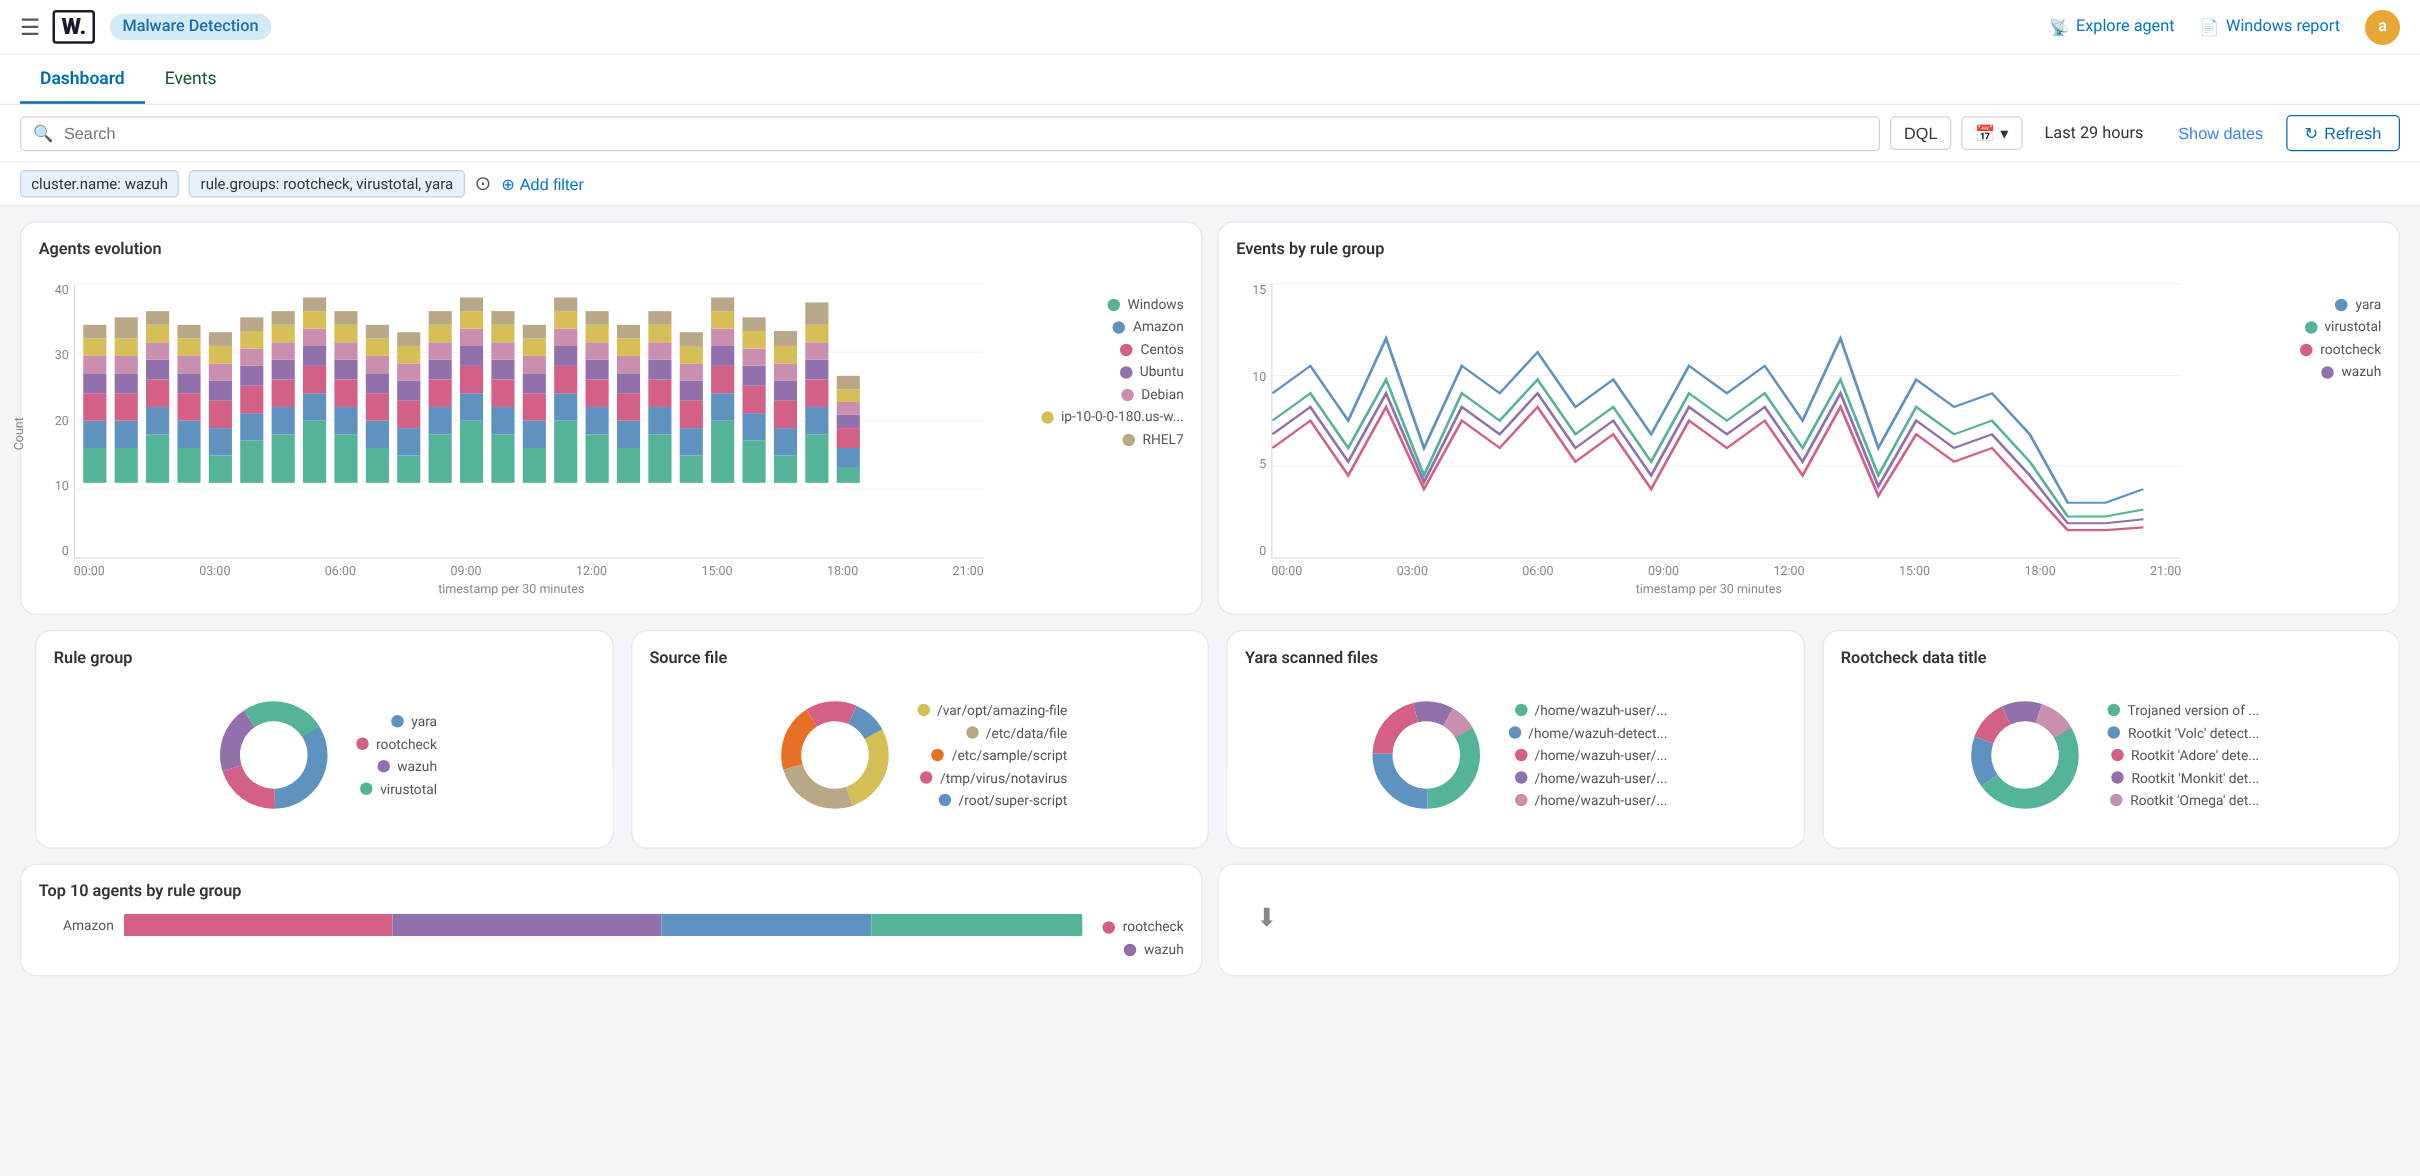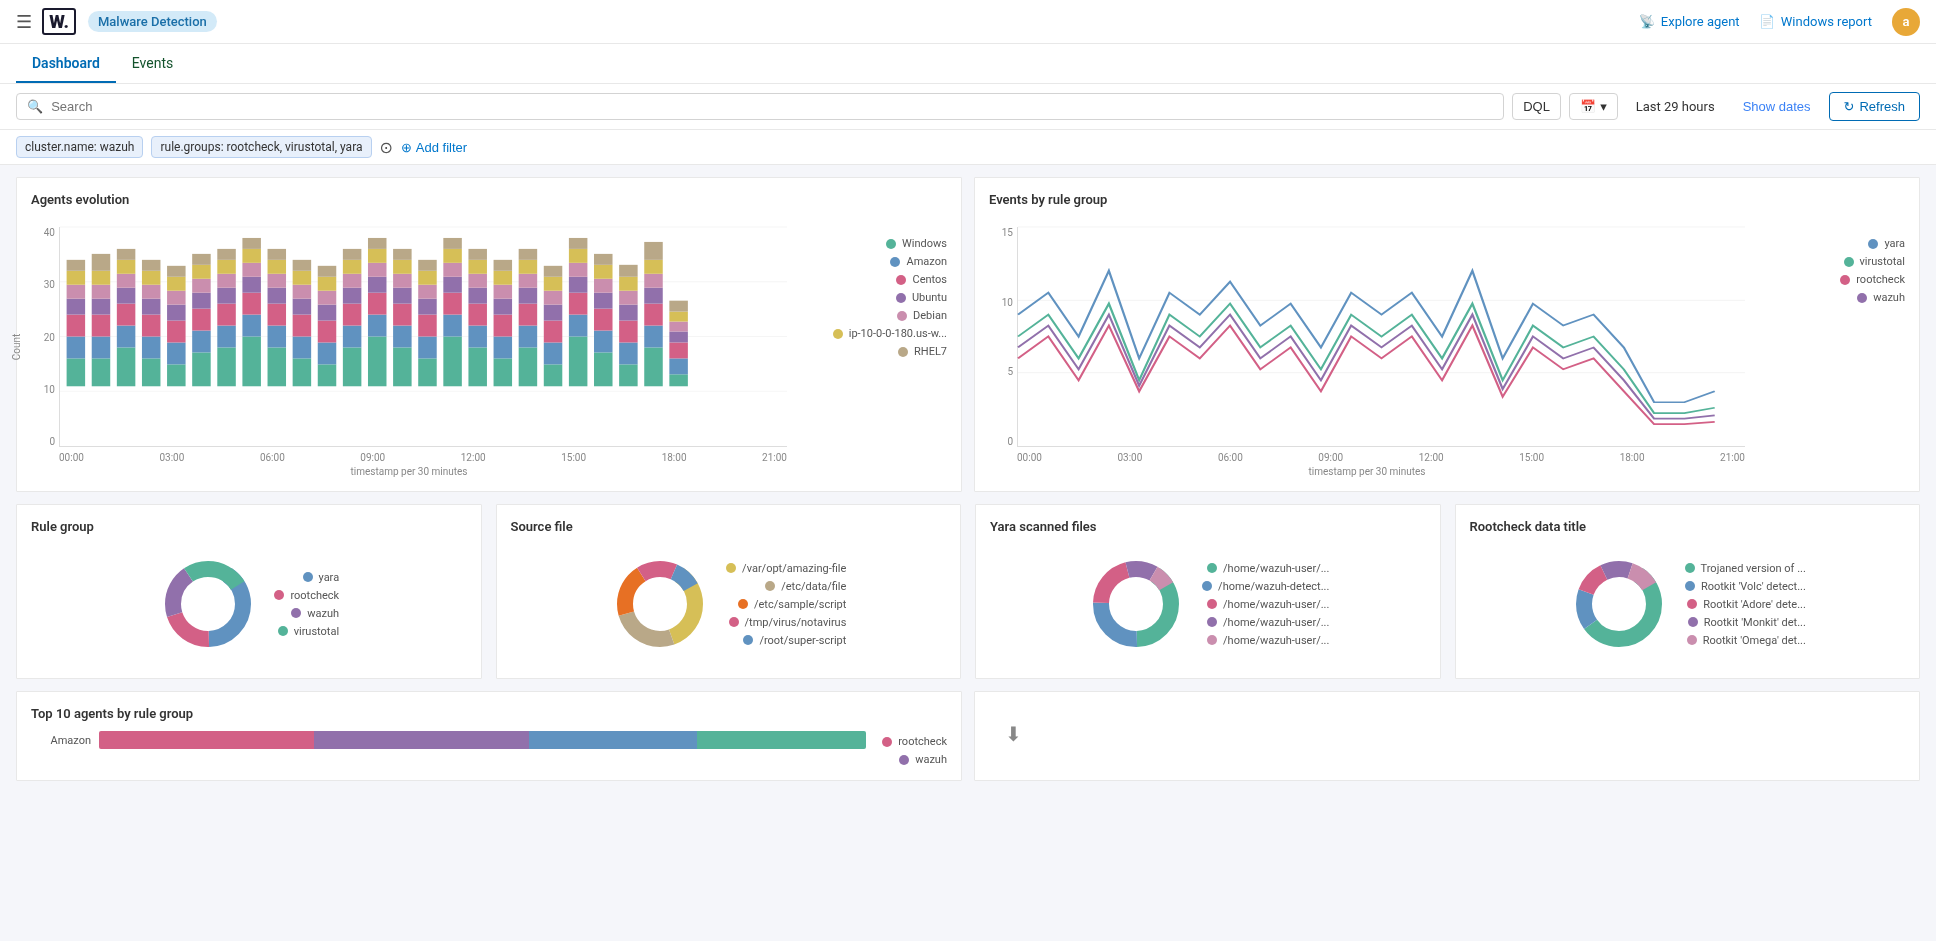--- a/index.html
+++ b/index.html
@@ -34,32 +34,32 @@
     .filters-row { display: flex; align-items: center; padding: 6px 16px; background: #fff; border-bottom: 1px solid #e8e8e8; gap: 8px; flex-wrap: wrap; }
     .filter-tag { display: flex; align-items: center; gap: 4px; padding: 3px 8px; background: #e8f0fb; border: 1px solid #b8d0f0; border-radius: 4px; font-size: 12px; color: #333; }
     .filter-actions { display: flex; align-items: center; gap: 8px; }
     .filter-icon-btn { background: none; border: none; cursor: pointer; color: #555; font-size: 16px; display: flex; align-items: center; }
     .add-filter-btn { display: flex; align-items: center; gap: 4px; background: none; border: none; cursor: pointer; color: #0077cc; font-size: 13px; }
     
     
     .content { padding: 12px 16px; display: flex; flex-direction: column; gap: 12px; }
     
     
-    .card { background: #fff; border: 1px solid #e8e8e8; border-radius: 1px; padding: 14px; }
+    .card { background: #fff; border: 1px solid #e8e8e8; border-radius: 13px; padding: 14px; }
     .card-title { font-size: 13px; font-weight: 600; color: #333; margin-bottom: 10px; }
     
     
     .charts-row { display: grid; grid-template-columns: 1fr 1fr; gap: 12px; }
     .chart-area { display: flex; gap: 20px; }
     .chart-legend { display: flex; flex-direction: column; gap: 5px; padding-top: 20px; min-width: 140px; }
     .legend-item { display: flex; align-items: center; gap: 6px; font-size: 11px; color: #555; white-space: nowrap; justify-content: flex-end; }
     .legend-dot { width: 10px; height: 10px; border-radius: 50%; flex-shrink: 0; }
     
     
-    .bottom-row { display: grid; grid-template-columns: 1fr 1fr 1fr 1fr; gap: 14px; }
+    .bottom-row { display: grid; grid-template-columns: 1fr 1fr 1fr 1fr; gap: 14px; margin-left: 12px; }
     .last-row { display: grid; grid-template-columns: 1fr 1fr; gap: 12px; }
     
     
     .donut-container { display: flex; align-items: center; justify-content: center; gap: 16px; padding: 10px 0; }
     .donut-legend { display: flex; flex-direction: column; gap: 5px; }
     .h-bar-row { display: flex; align-items: center; gap: 8px; margin-bottom: 6px; }
     .h-bar-label { font-size: 11px; color: #555; min-width: 60px; text-align: right; }
     .h-bar-track { flex: 1; height: 18px; display: flex; overflow: hidden; border-radius: 2px; }
     .h-bar-segment { height: 100%; }
     

